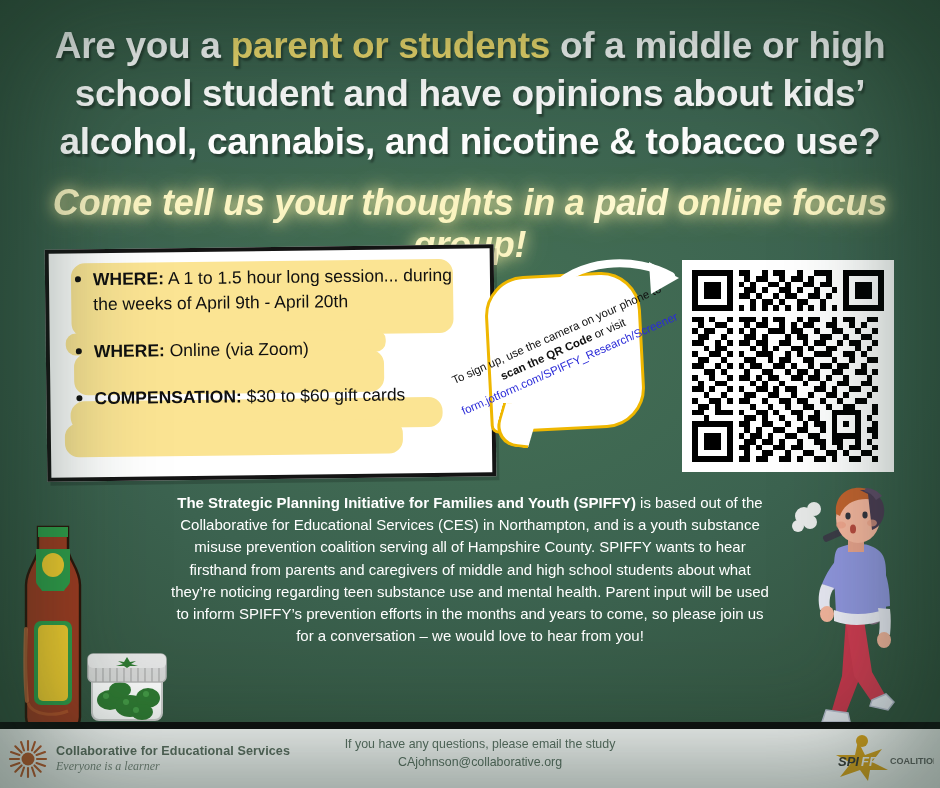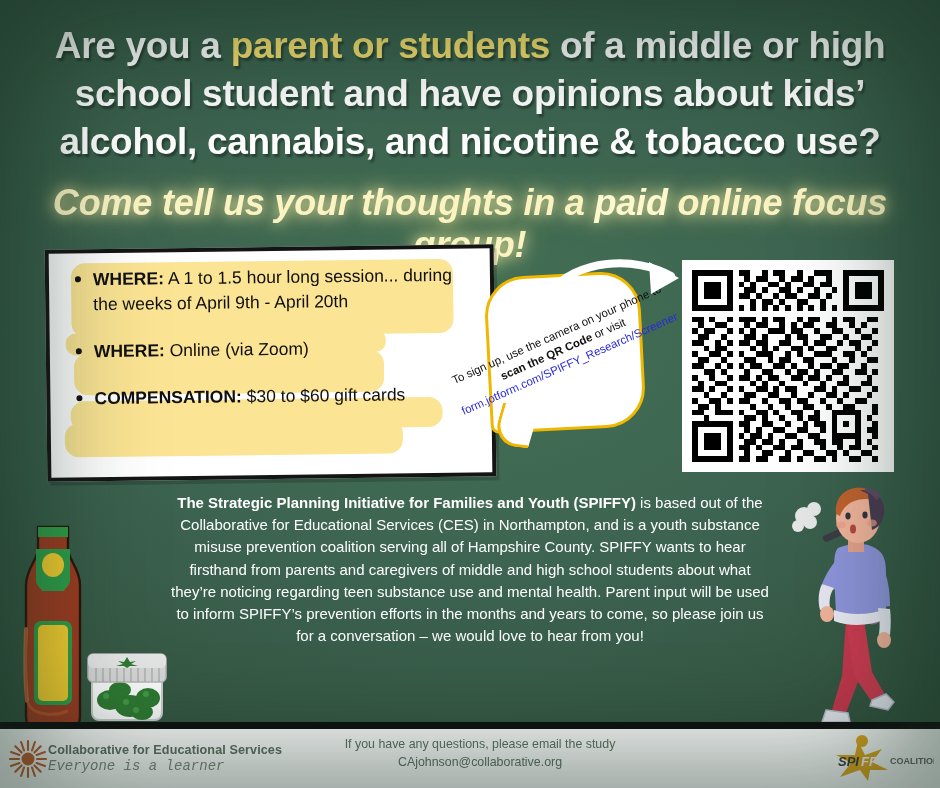--- a/index.html
+++ b/index.html
@@ -106,26 +106,26 @@
   
   .bottle{position:absolute;left:8px;top:513px;width:90px;height:212px;}
   .jar{position:absolute;left:86px;top:632px;width:82px;height:92px;}
   .teen{position:absolute;left:786px;top:482px;width:146px;height:244px;}
 
   
   .blackbar{position:absolute;left:0;top:722px;width:940px;height:7px;background:#0d0d0d;}
   .footer{
     position:absolute;left:0;top:729px;width:940px;height:59px;background:#ffffff;
   }
-  .ces{position:absolute;left:8px;top:10px;display:flex;align-items:center;gap:0;}
+  .ces{position:absolute;left:8px;top:10px;display:flex;align-items:center;gap:8px;}
   .ces-mark{width:40px;height:40px;}
   .ces-t1{font-size:12.6px;font-weight:700;color:#5e6f62;letter-spacing:.1px;
           font-family:"Liberation Sans",sans-serif;line-height:1.2;}
-  .ces-t2{font-size:14px;font-style:italic;color:#7d8a80;
-          font-family:Liberation Mono, monospace;line-height:1.2;}
+  .ces-t2{font-size:12px;font-style:italic;color:#7d8a80;
+          font-family:Liberation Serif, serif;line-height:1.2;}
   .contact{
     position:absolute;left:280px;top:6px;width:400px;text-align:center;
     font-size:12.4px;line-height:1.48;color:#5d7265;
   }
   .spiffy-logo{position:absolute;left:818px;top:6px;width:116px;height:48px;}
 </style>
 </head>
 <body>
 
 <div class="poster">

